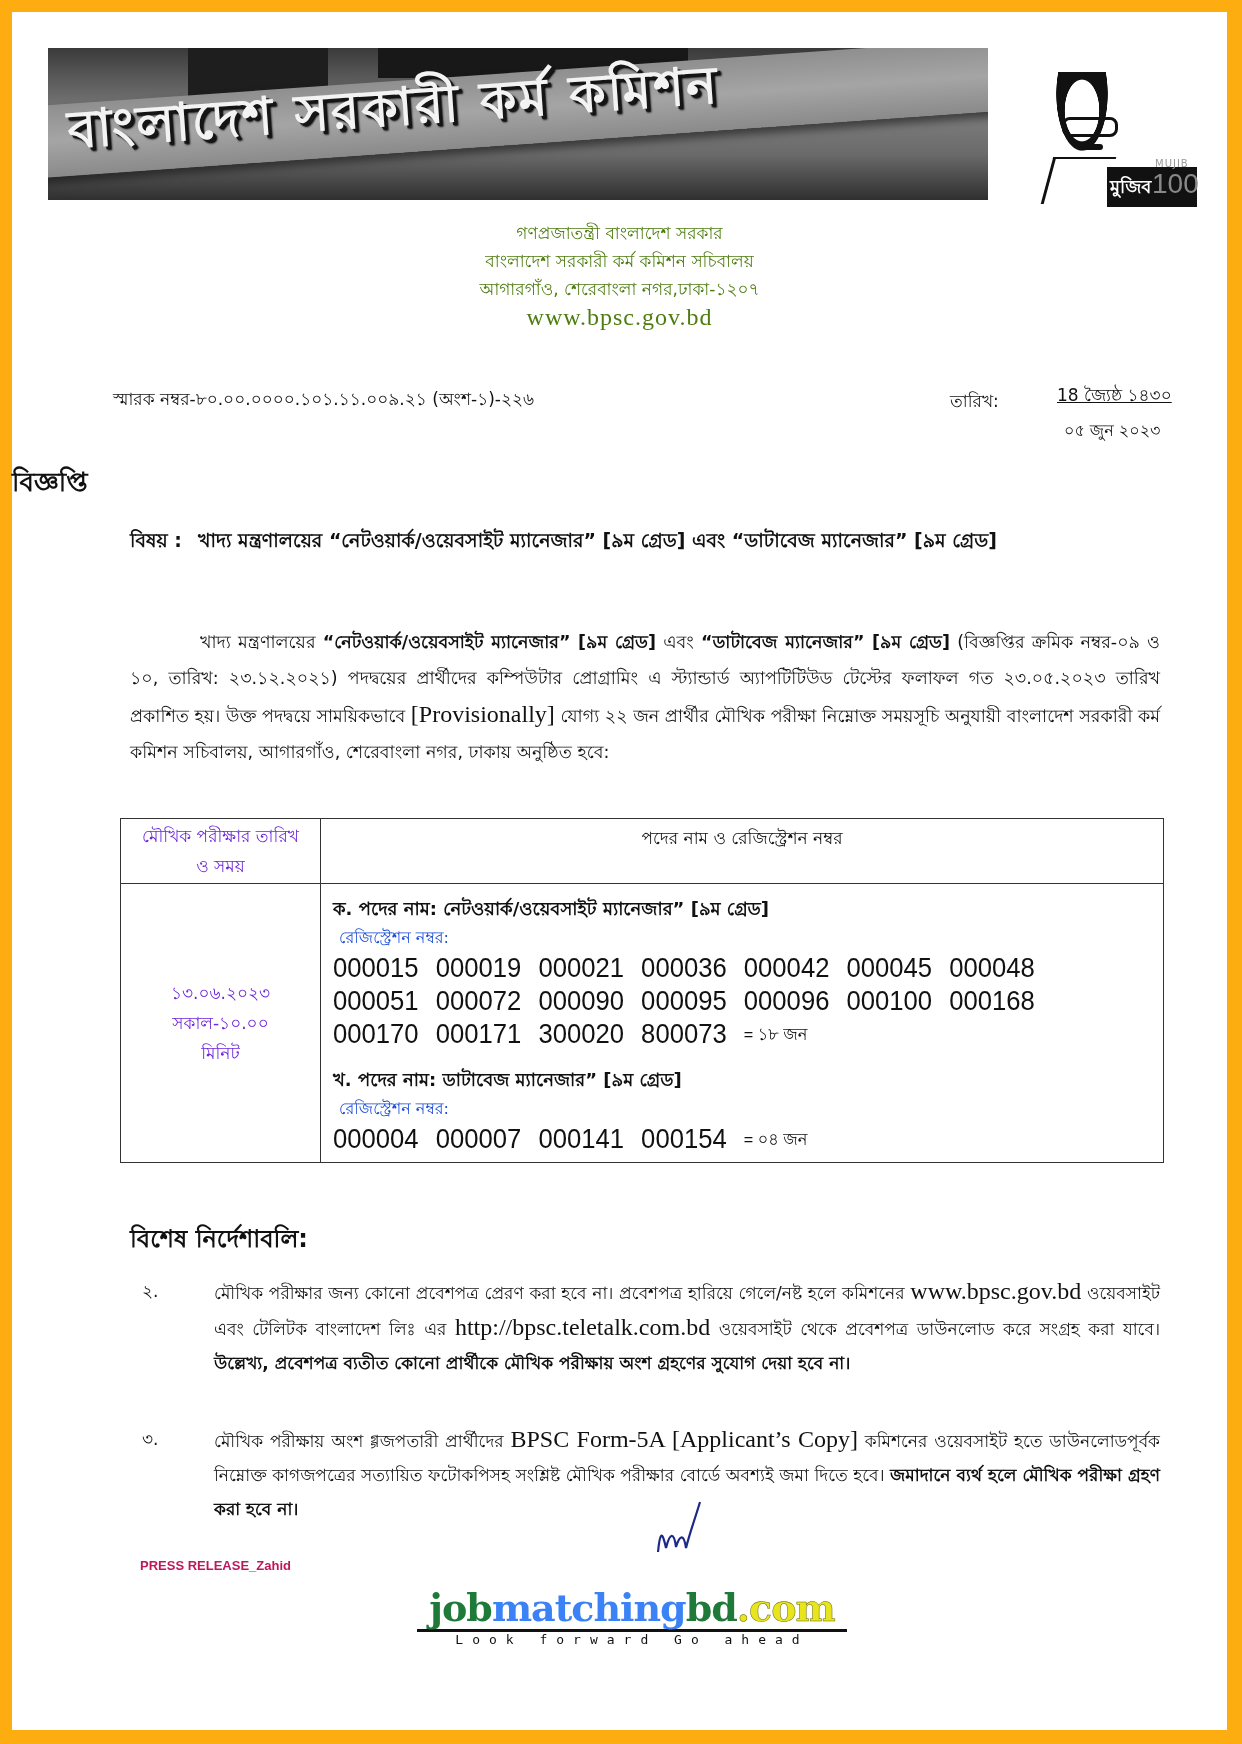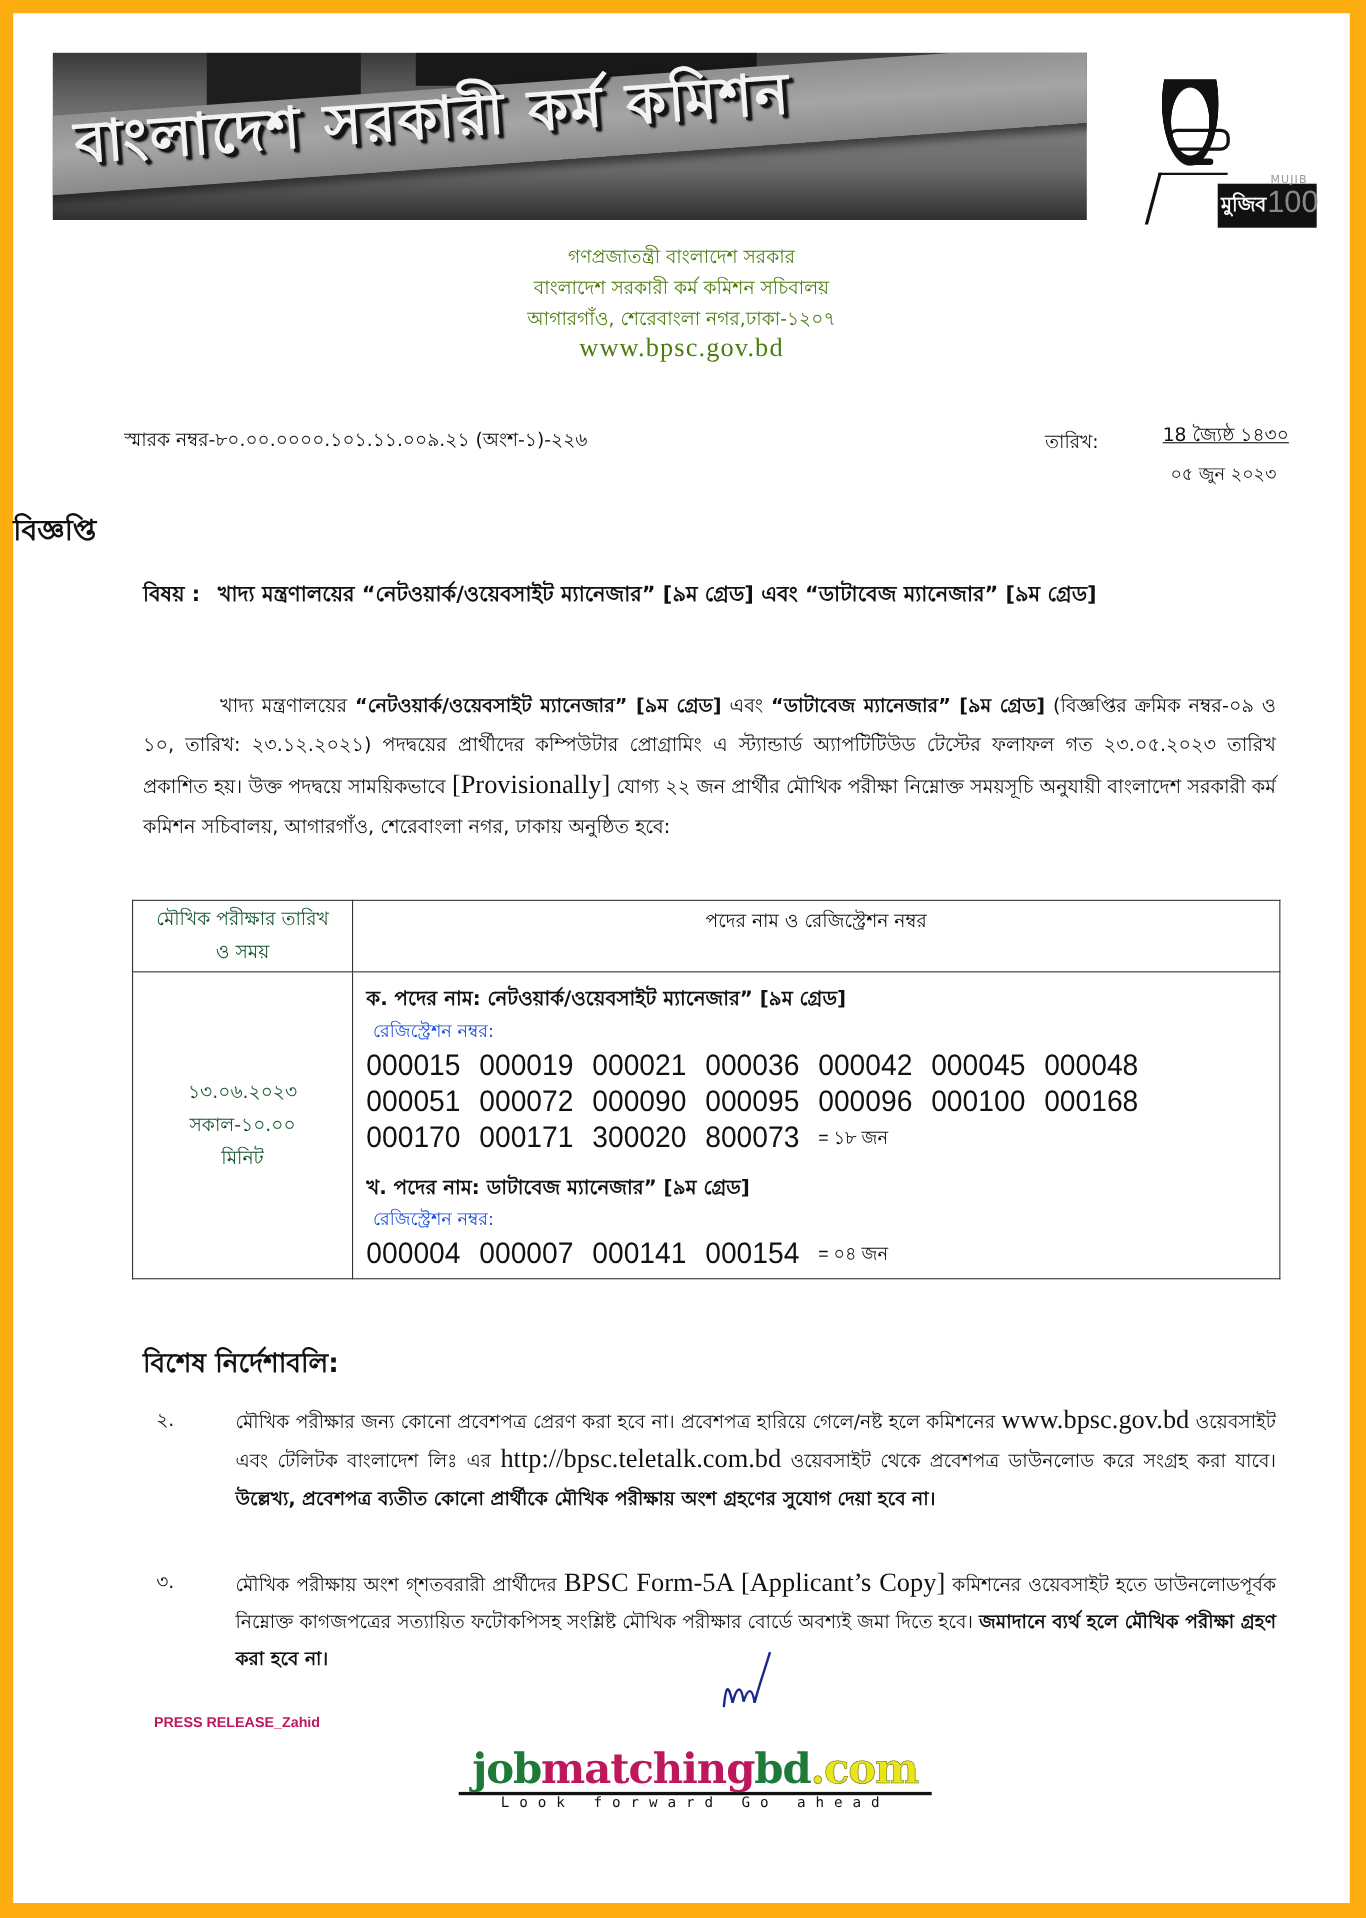--- a/index.html
+++ b/index.html
@@ -85,21 +85,21 @@
   .subject .lbl { display:inline-block; width:68px; }
   .subject .indent { padding-left:68px; }
 
   .para { position:absolute; left:118px; top:612px; width:1030px; font-size:17.5px; line-height:36px; text-align:justify; }
   .para b { font-weight:bold; }
   .para .serif { font-family:"Liberation Serif", serif; font-size:24px; }
 
   
   .tbl { position:absolute; left:108px; top:806px; width:1044px; border-collapse:collapse; }
   .tbl td { border:1px solid #333; vertical-align:top; padding:0; }
-  .tbl .c1 { width:188px; text-align:center; font-size:17px; line-height:30px; color:#14532d; }
+  .tbl .c1 { width:188px; text-align:center; font-size:17px; line-height:30px; color:#6d28d9; }
   .tbl .h2 { text-align:center; font-size:17px; line-height:30px; padding-top:4px; height:56px; }
   .tbl .row2 .c1 { vertical-align: middle; line-height:30px; }
   .tbl .c2body { padding:10px 0 6px 12px; }
   .post { font-size:18px; font-weight:bold; line-height:30px; }
   .reglbl { font-size:16px; padding-left:6px; line-height:28px; color:#1d4ed8; }
   .regs { font-family:"Liberation Sans Narrow","Liberation Sans", sans-serif; font-size:27px; line-height:33px; display:flex; flex-wrap:wrap; column-gap:18px; width:830px; transform: scaleX(0.95); transform-origin:left; }
   .regs span { white-space:nowrap; }
   .regs .count { font-size:17px; }
   .gap { height:14px; }
 
@@ -111,21 +111,21 @@
   .item .serif { font-family:"Liberation Serif", serif; font-size:24px; }
   .item b { font-weight:bold; }
 
   .sign-mark { position:absolute; left:640px; top:1480px; }
 
   .press { position:absolute; left:128px; top:1546px; font-size:13px; font-weight:bold; color:#be185d; font-family:"Liberation Sans", sans-serif; }
 
   .brand { position:absolute; left:380px; top:1575px; width:480px; text-align:center; }
   .brand .logo { font-family:"DejaVu Serif", serif; font-weight:bold; font-size:38px; letter-spacing:-1px; line-height:42px; }
   .brand .g { color:#1f7a3a; }
-  .brand .r { color:#be185d; }
+  .brand .r { color:#3b82f6; }
   .brand .y { color:#e8e51c; -webkit-text-stroke: 0.5px #6b6a10; }
   .brand .rule { margin:0 auto; width:430px; height:3px; background:#111; }
   .brand .tag { font-family:"DejaVu Sans Mono", monospace; font-size:13px; letter-spacing:9px; line-height:16px; }
 </style>
 </head>
 <body>
 
 <div class="page">
 
   <div class="banner">
@@ -221,21 +221,21 @@
   <div class="item" style="top:1262px;">
     <span class="num">২.</span>
     <div class="txt">
       <span>মৌখিক পরীক্ষার জন্য কোনো প্রবেশপত্র প্রেরণ করা হবে না। প্রবেশপত্র হারিয়ে গেলে/নষ্ট হলে কমিশনের </span><span class="serif">www.bpsc.gov.bd</span><span> ওয়েবসাইট এবং টেলিটক বাংলাদেশ লিঃ এর </span><span class="serif">http://bpsc.teletalk.com.bd</span><span> ওয়েবসাইট থেকে প্রবেশপত্র ডাউনলোড করে সংগ্রহ করা যাবে। </span><b>উল্লেখ্য, প্রবেশপত্র ব্যতীত কোনো প্রার্থীকে মৌখিক পরীক্ষায় অংশ গ্রহণের সুযোগ দেয়া হবে না।</b>
     </div>
   </div>
 
   <div class="item" style="top:1410px;">
     <span class="num">৩.</span>
     <div class="txt">
-      <span>মৌখিক পরীক্ষায় অংশ গ্শতবরারী প্রার্থীদের </span><span class="serif">BPSC Form-5A [Applicant’s Copy]</span><span> কমিশনের ওয়েবসাইট হতে ডাউনলোডপূর্বক নিম্নোক্ত কাগজপত্রের সত্যায়িত ফটোকপিসহ সংশ্লিষ্ট মৌখিক পরীক্ষার বোর্ডে অবশ্যই জমা দিতে হবে। </span><b>জমাদানে ব্যর্থ হলে মৌখিক পরীক্ষা গ্রহণ করা হবে না।</b>
+      <span>মৌখিক পরীক্ষায় অংশ গ্গজপতারী প্রার্থীদের </span><span class="serif">BPSC Form-5A [Applicant’s Copy]</span><span> কমিশনের ওয়েবসাইট হতে ডাউনলোডপূর্বক নিম্নোক্ত কাগজপত্রের সত্যায়িত ফটোকপিসহ সংশ্লিষ্ট মৌখিক পরীক্ষার বোর্ডে অবশ্যই জমা দিতে হবে। </span><b>জমাদানে ব্যর্থ হলে মৌখিক পরীক্ষা গ্রহণ করা হবে না।</b>
     </div>
   </div>
 
   <svg class="sign-mark" width="60" height="70" viewBox="0 0 60 70">
     <path d="M6 60 C8 40 10 38 14 56 C18 40 22 40 24 55 C28 42 32 42 34 56 C38 40 42 30 48 10" fill="none" stroke="#1b2a8a" stroke-width="2.2"></path>
   </svg>
 
   <div class="press">PRESS RELEASE_Zahid</div>
 
   <div class="brand">

